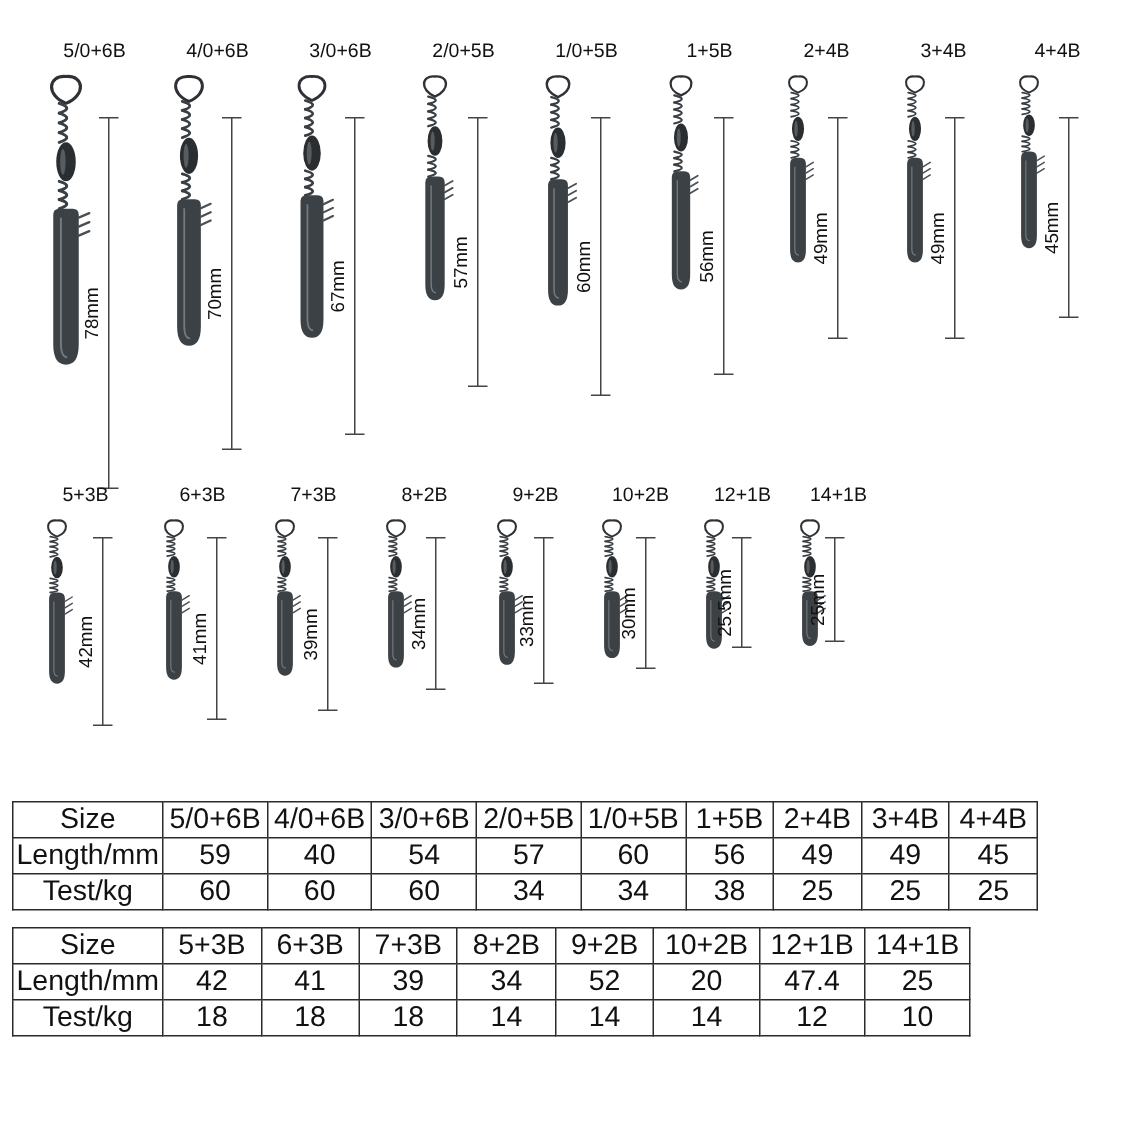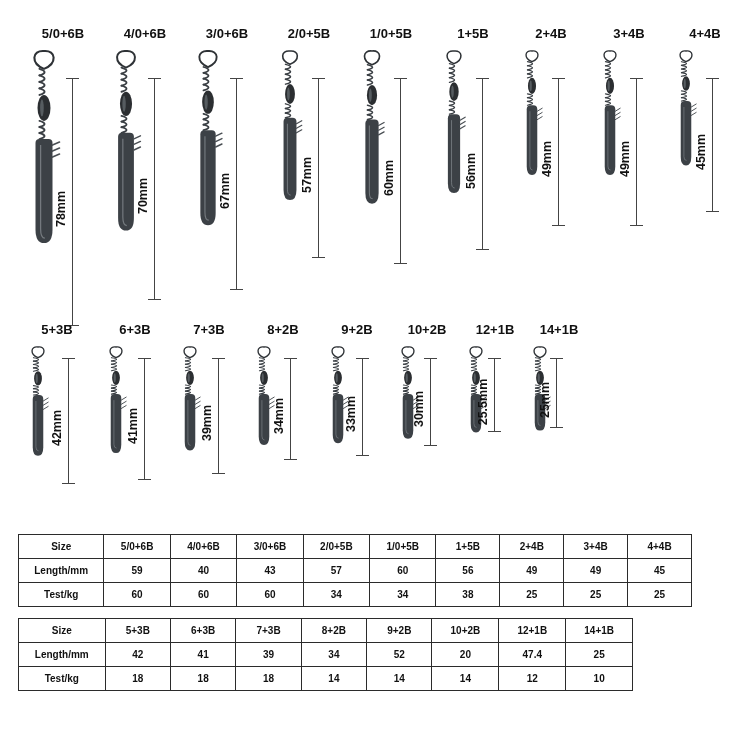--- a/index.html
+++ b/index.html
@@ -12,21 +12,20 @@
     height: 750px;
     font-family: "Liberation Sans", sans-serif;
     color: #111;
     position: relative;
     overflow: hidden;
   }
   .page {
     position: relative;
     width: 692px;
     height: 750px;
-    font-weight: bold;
   }
 
   
   .row {
     position: absolute;
     left: 0;
     width: 750px;
   }
   .row-1 { top: 26px; height: 280px; }
   .row-2 { top: 322px; height: 180px; }
@@ -83,23 +82,23 @@
     font-size: 12.5px;
     color: #111;
     white-space: nowrap;
     transform-origin: left center;
     transform: rotate(-90deg) translate(-50%, -100%);
   }
 
   
   .tbl {
     position: absolute;
-    left: 18px;
+    left: 8px;
     border-collapse: collapse;
-    font-size: 10px;
+    font-size: 19px;
   }
   .tbl td {
     border: 1px solid #2b2b2b;
     height: 23px;
     text-align: center;
     padding: 0 2px;
     color: #111;
     background: #fff;
   }
   .tbl td.hdr-col {
@@ -764,21 +763,21 @@
           <td class="cell">1/0+5B</td>
           <td class="cell">1+5B</td>
           <td class="cell">2+4B</td>
           <td class="cell">3+4B</td>
           <td class="cell">4+4B</td>
         </tr>
         <tr>
           <td class="hdr-col">Length/mm</td>
           <td class="cell">59</td>
           <td class="cell">40</td>
-          <td class="cell">43</td>
+          <td class="cell">54</td>
           <td class="cell">57</td>
           <td class="cell">60</td>
           <td class="cell">56</td>
           <td class="cell">49</td>
           <td class="cell">49</td>
           <td class="cell">45</td>
         </tr>
         <tr>
           <td class="hdr-col">Test/kg</td>
           <td class="cell">60</td>

